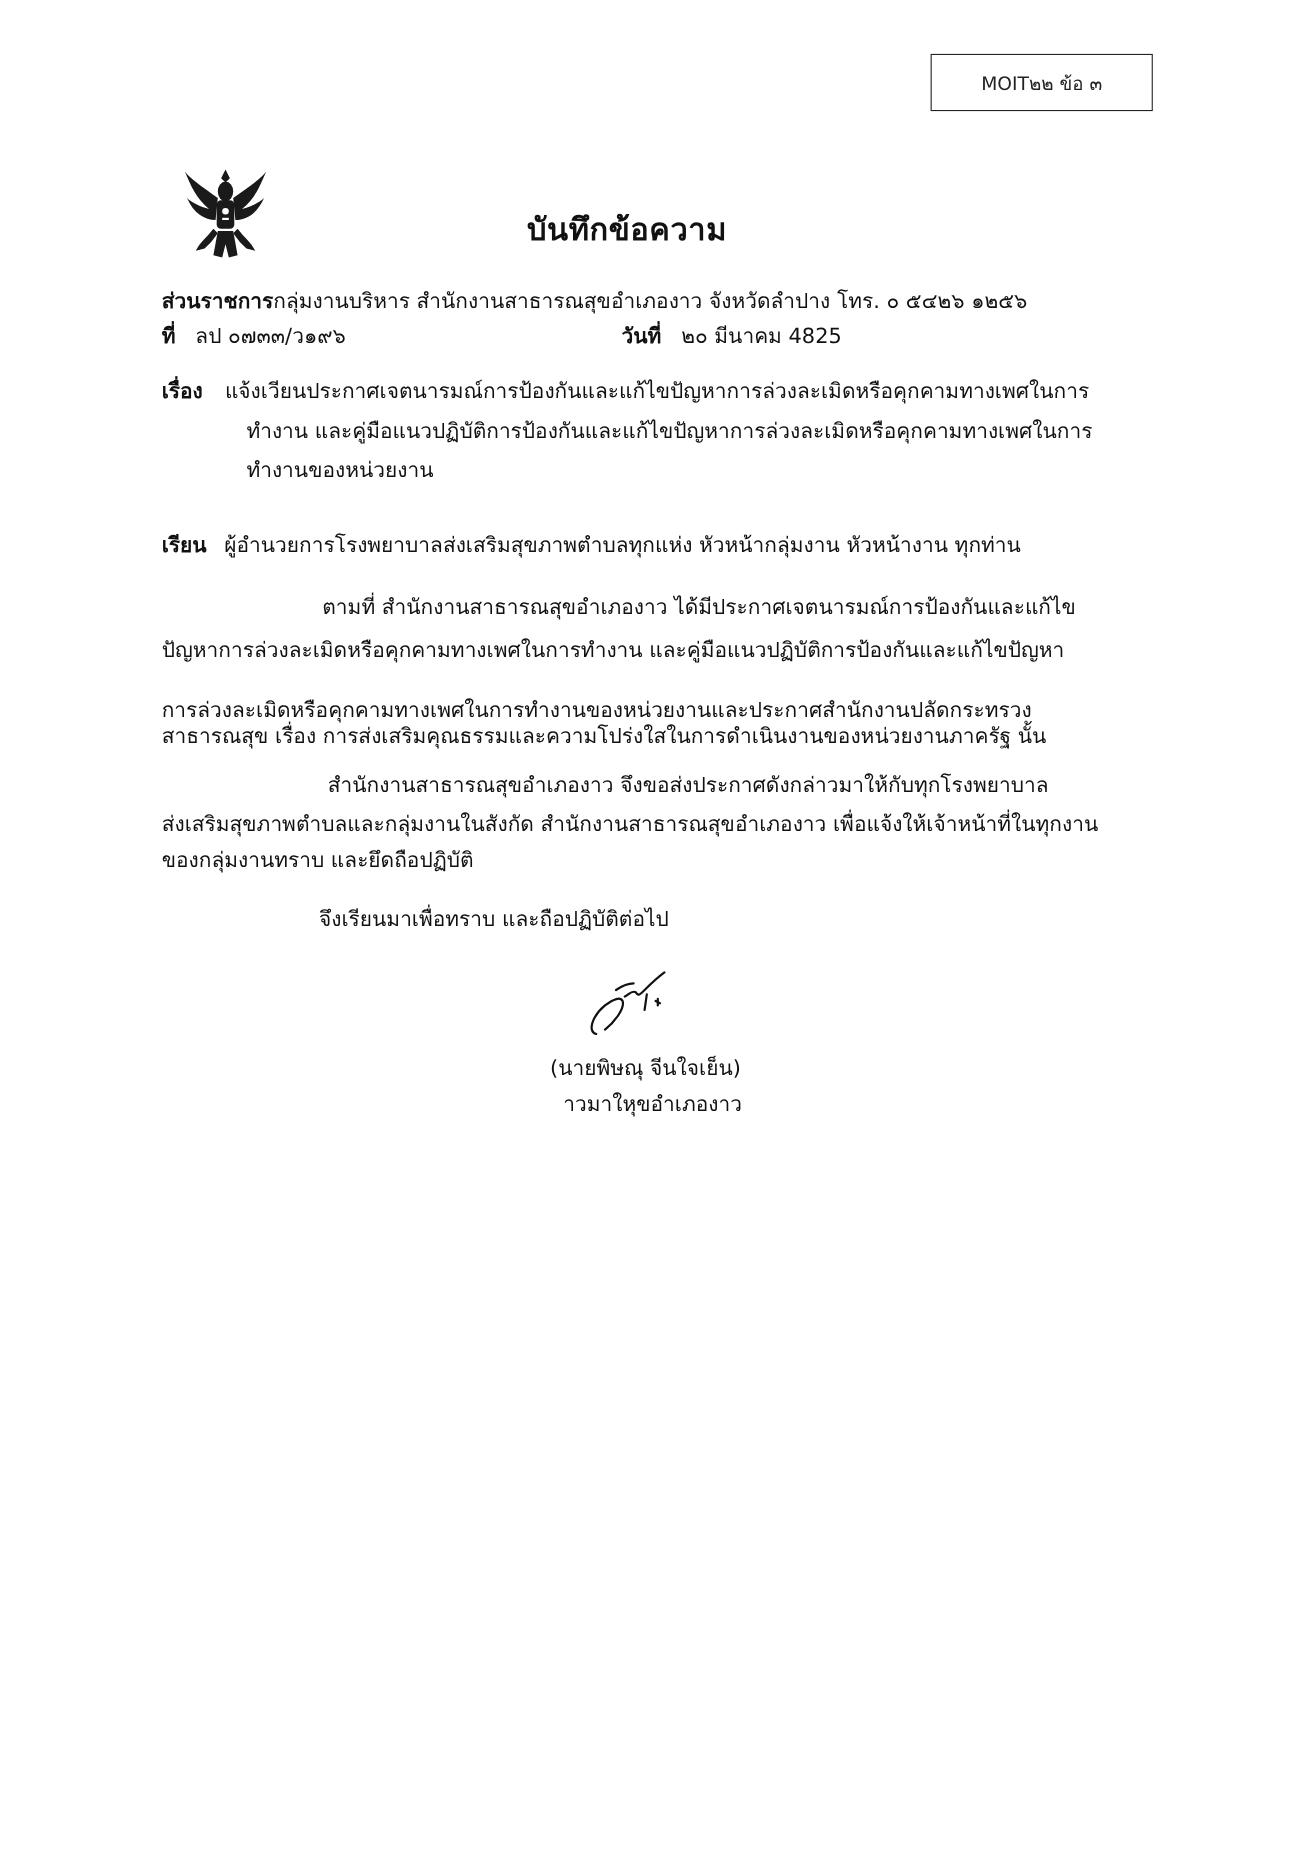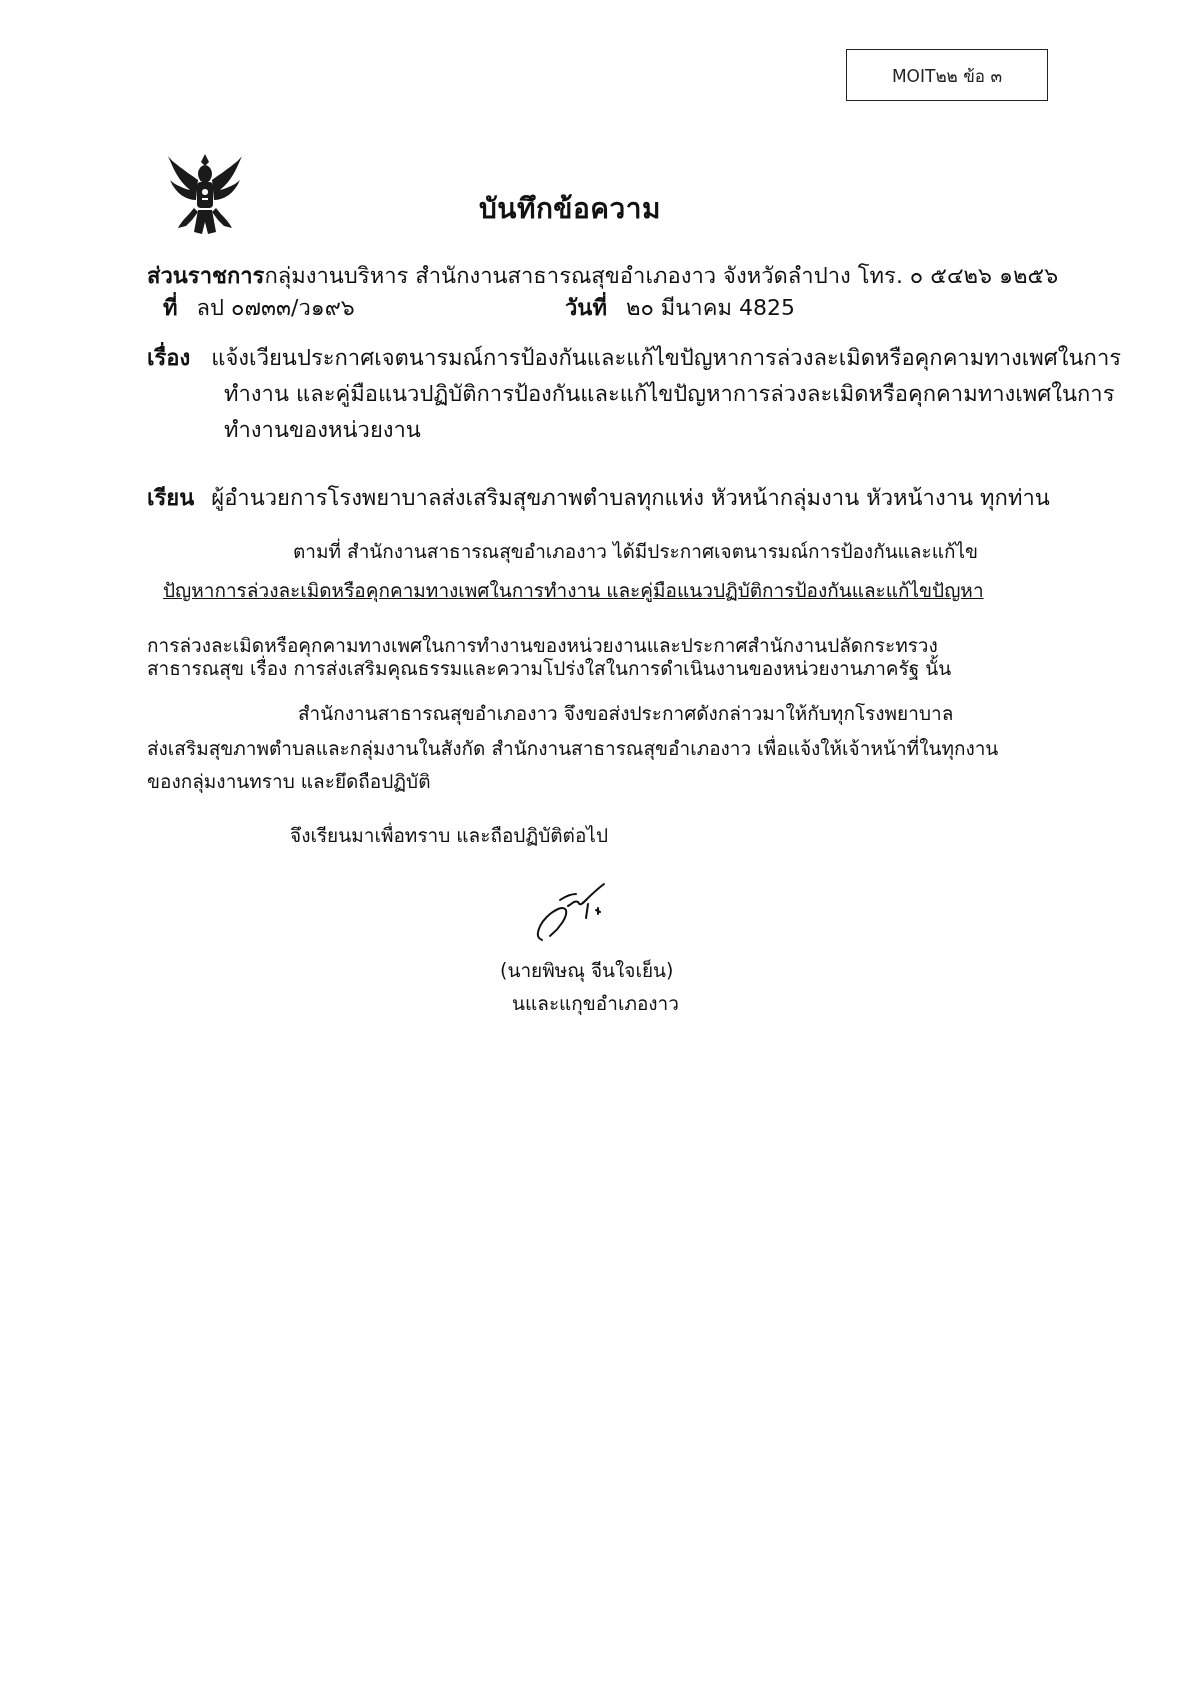--- a/index.html
+++ b/index.html
@@ -15,21 +15,21 @@
     font-size: 17px; color: #222;
   }
   .garuda {
     position: absolute; left: 164px; top: 150px; width: 82px; height: 88px;
   }
   .title {
     position: absolute; left: 0; width: 1140px; top: 186px; text-align: center;
     font-size: 28px; font-weight: bold; letter-spacing: 0.5px;
   }
   .line {
-    position: absolute; font-size: 22px; white-space: nowrap;
+    position: absolute; font-size: 19px; white-space: nowrap;
   }
   .b { font-weight: bold; }
   .para-line { position: absolute; font-size: 19px; white-space: nowrap; }
   .signature { position: absolute; left: 530px; top: 880px; width: 85px; height: 65px; }
   .center-text { position: absolute; font-size: 19px; white-space: nowrap; }
 </style>
 </head>
 <body>
 
 <div class="ref-box">
@@ -52,21 +52,21 @@
     <rect x="38" y="48" width="6" height="2"></rect>
   </g>
 </svg>
 
 <div class="title">บันทึกข้อความ</div>
 
 <div class="line" style="left:147px; top:258px;">
   <span class="b">ส่วนราชการ</span><span>กลุ่มงานบริหาร สำนักงานสาธารณสุขอำเภองาว จังหวัดลำปาง  โทร. ๐ ๕๔๒๖ ๑๒๕๖</span>
 </div>
 
-<div class="line" style="left:147px; top:290px;margin-left:16px;">
+<div class="line" style="left:147px; top:290px;">
   <span class="b">ที่</span>
   <span style="margin-left:12px;">ลป ๐๗๓๓/ว๑๙๖</span>
 </div>
 <div class="line" style="left:565px; top:290px;">
   <span class="b">วันที่</span>
   <span style="margin-left:12px;">๒๐ มีนาคม  4825</span>
 </div>
 
 <div class="line" style="left:147px; top:340px;">
   <span class="b">เรื่อง</span>
@@ -74,28 +74,28 @@
 </div>
 <div class="line" style="left:224px; top:376px;">ทำงาน และคู่มือแนวปฏิบัติการป้องกันและแก้ไขปัญหาการล่วงละเมิดหรือคุกคามทางเพศในการ</div>
 <div class="line" style="left:224px; top:412px;">ทำงานของหน่วยงาน</div>
 
 <div class="line" style="left:147px; top:480px;">
   <span class="b">เรียน</span>
   <span style="margin-left:10px;">ผู้อำนวยการโรงพยาบาลส่งเสริมสุขภาพตำบลทุกแห่ง หัวหน้ากลุ่มงาน หัวหน้างาน ทุกท่าน</span>
 </div>
 
 <div class="para-line" style="left:293px; top:536px;">ตามที่ สำนักงานสาธารณสุขอำเภองาว ได้มีประกาศเจตนารมณ์การป้องกันและแก้ไข</div>
-<div class="para-line" style="left:163px; top:575px;text-decoration:underline;">ปัญหาการล่วงละเมิดหรือคุกคามทางเพศในการทำงาน และคู่มือแนวปฏิบัติการป้องกันและแก้ไขปัญหา</div>
+<div class="para-line" style="left:147px; top:575px;">ปัญหาการล่วงละเมิดหรือคุกคามทางเพศในการทำงาน และคู่มือแนวปฏิบัติการป้องกันและแก้ไขปัญหา</div>
 <div class="para-line" style="left:147px; top:614px;margin-top:16px;">การล่วงละเมิดหรือคุกคามทางเพศในการทำงานของหน่วยงานและประกาศสำนักงานปลัดกระทรวง</div>
 <div class="para-line" style="left:147px; top:653px;">สาธารณสุข เรื่อง การส่งเสริมคุณธรรมและความโปร่งใสในการดำเนินงานของหน่วยงานภาครัฐ นั้น</div>
 
 <div class="para-line" style="left:298px; top:698px;">สำนักงานสาธารณสุขอำเภองาว   จึงขอส่งประกาศดังกล่าวมาให้กับทุกโรงพยาบาล</div>
 <div class="para-line" style="left:147px; top:733px;">ส่งเสริมสุขภาพตำบลและกลุ่มงานในสังกัด สำนักงานสาธารณสุขอำเภองาว  เพื่อแจ้งให้เจ้าหน้าที่ในทุกงาน</div>
 <div class="para-line" style="left:147px; top:766px;text-align:right;">ของกลุ่มงานทราบ และยึดถือปฏิบัติ</div>
 
 <div class="para-line" style="left:290px; top:820px;">จึงเรียนมาเพื่อทราบ และถือปฏิบัติต่อไป</div>
 
 <svg class="signature" viewBox="0 0 85 65">
   <path d="M12 60 C4 58 8 44 20 34 C28 28 34 26 36 30 C38 36 30 48 20 56 M30 20 C36 16 42 14 46 14 M38 26 C42 24 44 20 48 22 C50 26 52 24 56 20 C60 16 66 10 74 4 M58 24 L56 38 M66 30 L70 32 M68 28 L68 34" stroke="#111" stroke-width="2" fill="none" stroke-linecap="round"></path>
 </svg>
 
 <div class="center-text" style="left:500px; top:955px;">(นายพิษณุ  จีนใจเย็น)</div>
-<div class="center-text" style="left:512px; top:988px;">นและแกุขอำเภองาว</div>
+<div class="center-text" style="left:512px; top:988px;">าวมาใหุขอำเภองาว</div>
 
 </body></html>

